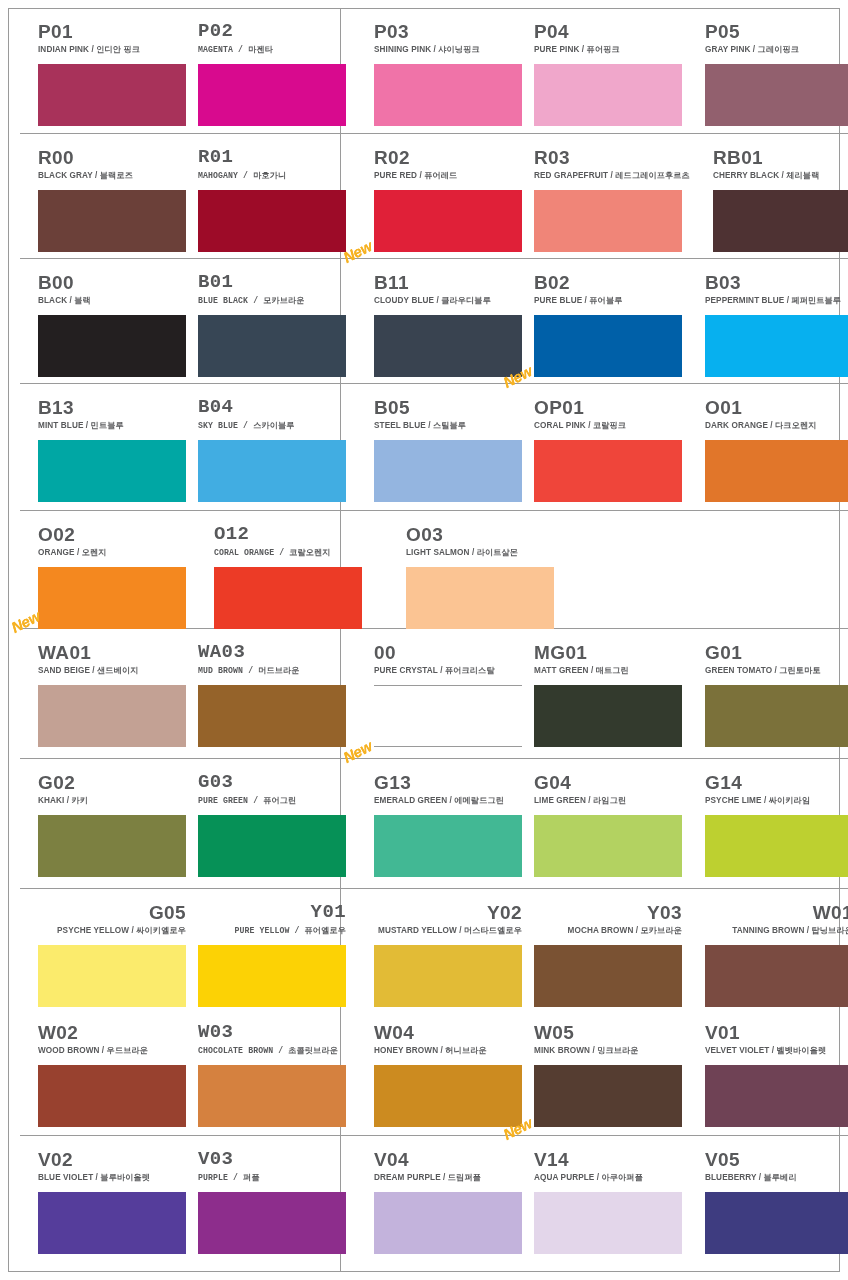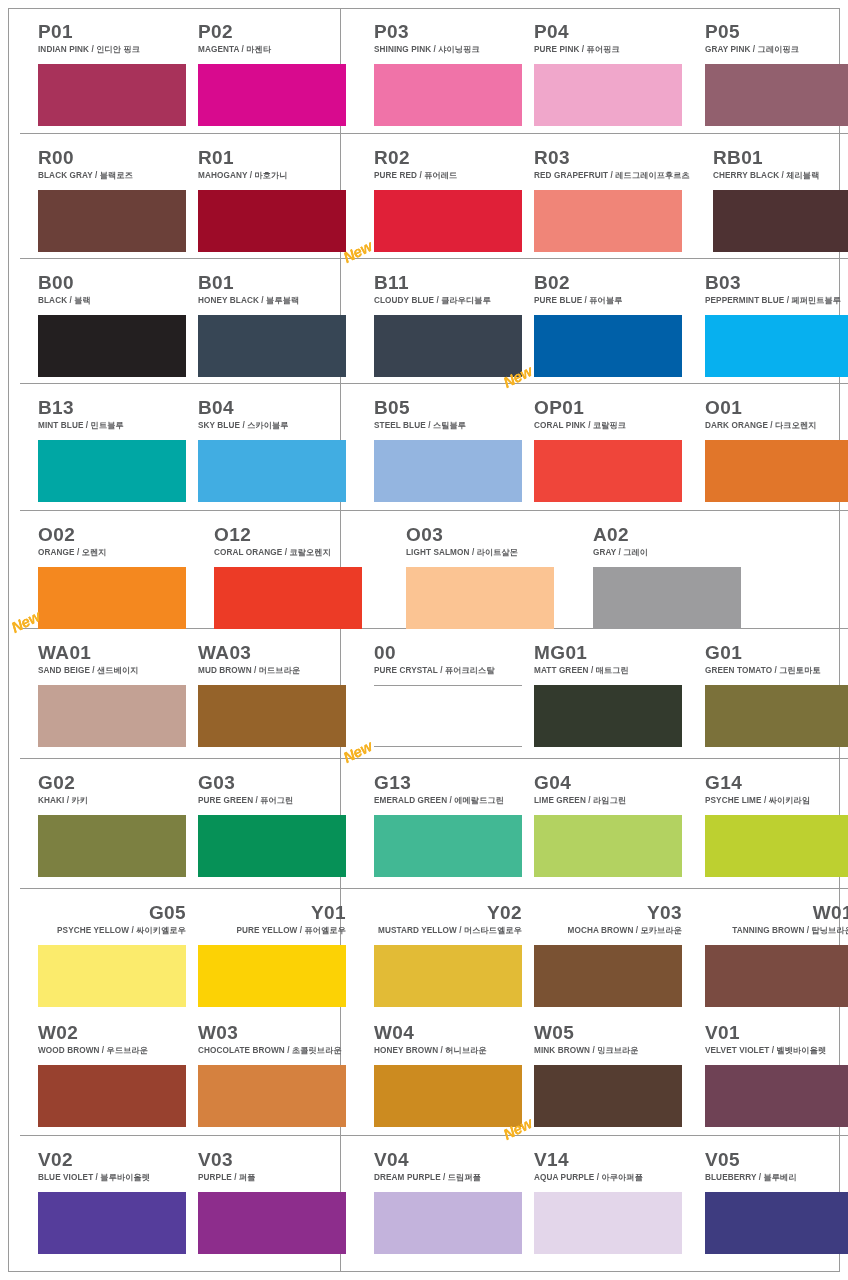--- a/index.html
+++ b/index.html
@@ -64,21 +64,21 @@
   .band.no-rule { border-bottom: none; }
   .band.last { border-bottom: none; }
 
   .cell {
     position: relative;
     box-sizing: border-box;
     padding: 14px 0 0 0;
   }
   
   .cell.c0 { width: 164px; margin-left: 18px; }
-  .cell.c1 { width: 164px; margin-left: 12px; }
+  .cell.c1 { width: 164px; margin-left: 12px; font-family: Liberation Mono, monospace; }
   .cell.c2 { width: 164px; margin-left: 28px; }
   .cell.c3 { width: 164px; margin-left: 12px; }
   .cell.c4 { width: 164px; margin-left: 23px; }
 
   .code {
     font-size: 19px;
     font-weight: 700;
     color: #58595b;
     letter-spacing: 0.4px;
     line-height: 1.05;
@@ -183,21 +183,21 @@
         </div>
       </div>
       <div class="band" style="height: 125px;">
         <div class="cell c0">
           <div class="code">B00</div>
           <div class="cname">BLACK / 블랙</div>
           <div class="swatch" style="background: rgb(35, 31, 32);"></div>
         </div>
         <div class="cell c1">
           <div class="code">B01</div>
-          <div class="cname">HONEY BLACK / 블루블랙</div>
+          <div class="cname">BLUE BLACK / 모카브라운</div>
           <div class="swatch" style="background: rgb(55, 70, 85);"></div>
         </div>
         <div class="cell c2">
           <div class="code">B11</div>
           <div class="cname">CLOUDY BLUE / 클라우디블루</div>
           <div class="swatch" style="background: rgb(57, 67, 80);"></div>
           <span class="newbadge" style="left: -26px; top: -10px;">New</span>
         </div>
         <div class="cell c3">
           <div class="code">B02</div>
@@ -247,25 +247,20 @@
         <div class="cell c1">
           <div class="code">O12</div>
           <div class="cname">CORAL ORANGE / 코랄오렌지</div>
           <div class="swatch" style="background: rgb(236, 59, 38);"></div>
         </div>
         <div class="cell c2">
           <div class="code">O03</div>
           <div class="cname">LIGHT SALMON / 라이트살몬</div>
           <div class="swatch" style="background: rgb(251, 196, 147);"></div>
         </div>
-        <div class="cell c4">
-          <div class="code">A02</div>
-          <div class="cname">GRAY / 그레이</div>
-          <div class="swatch" style="background: rgb(156, 156, 158);"></div>
-        </div>
       </div>
       <div class="band" style="height: 130px;">
         <div class="cell c0">
           <div class="code">WA01</div>
           <div class="cname">SAND BEIGE / 샌드베이지</div>
           <div class="swatch" style="background: rgb(195, 161, 148);"></div>
           <span class="newbadge" style="left: -22px; top: -10px;">New</span>
         </div>
         <div class="cell c1">
           <div class="code">WA03</div>

